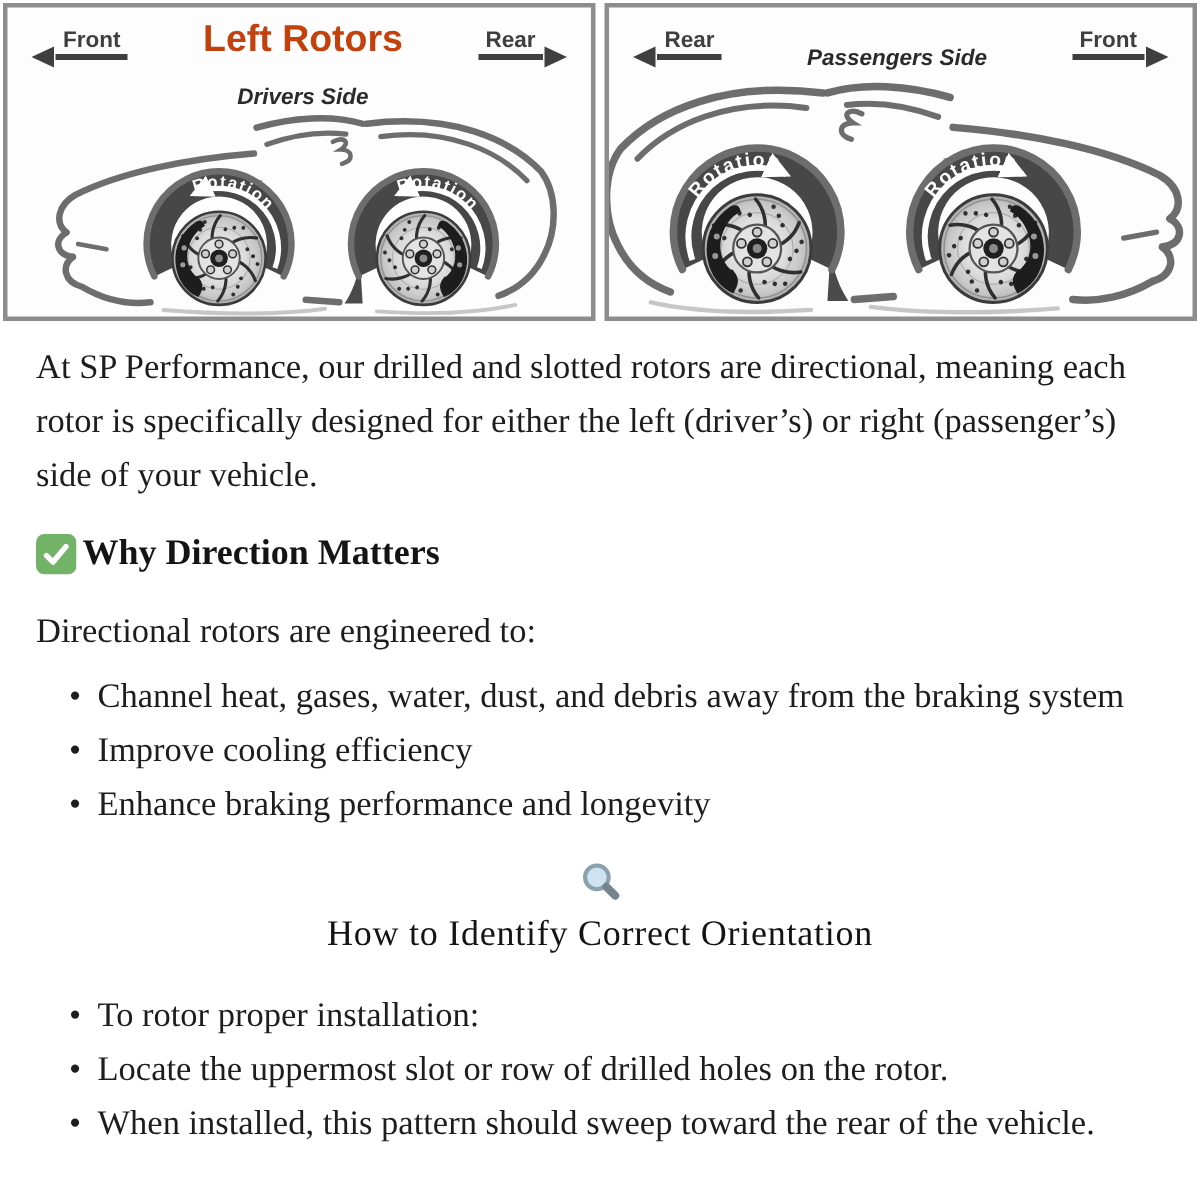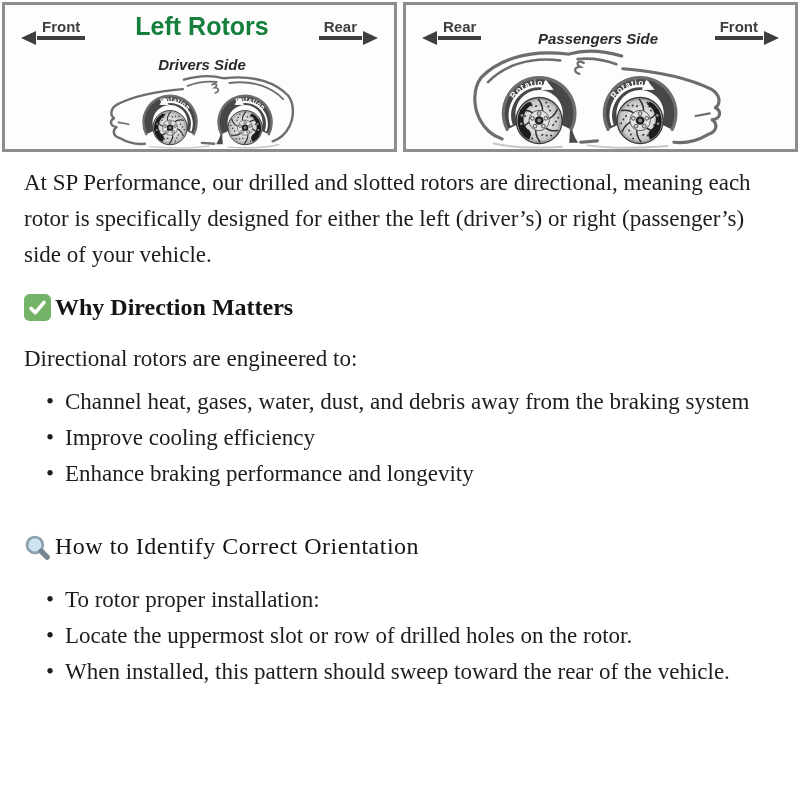--- a/index.html
+++ b/index.html
@@ -6,29 +6,29 @@
   html,body { background:#fff; }
   body {
     width: 800px; height: 800px; overflow: hidden;
     font-family: "Liberation Serif", "DejaVu Serif", serif;
     color: #1d1d1d;
   }
 
   
   .diagram { display:flex; gap:6px; padding:2px 2px 0 2px; }
   .panel {
-    flex:1; height:150px; border:3px solid #8d8d8d; background:#fdfdfd;
+    flex:1; height:212px; border:3px solid #8d8d8d; background:#fdfdfd;
     display:flex; flex-direction:column; overflow:hidden; position:relative;
   }
   .panel-header {
     display:flex; justify-content:space-between; align-items:flex-start;
     padding:8px 14px 0 14px; font-family:"Liberation Sans","DejaVu Sans",sans-serif;
   }
   .panel-titles { flex:1; text-align:center; line-height:1.05; }
-  .panel-title { font-size:25px; font-weight:bold; color:#15803d; }
+  .panel-title { font-size:25px; font-weight:bold; color:#c2410c; }
   .panel-subtitle { font-size:15px; font-weight:bold; font-style:italic; color:#2a2a2a; margin-top:18px; }
   .dir-label {
     position:relative; margin-top:5px;
     font-size:15px; font-weight:bold; color:#3f3f3f;
     border-bottom:4px solid #3f3f3f; padding:0 5px 1px 5px;
   }
   .dl-left  { margin-left:18px; }
   .dl-right { margin-right:18px; }
   .ah { position:absolute; bottom:-9px; width:0; height:0;
         border-top:7px solid transparent; border-bottom:7px solid transparent; }
@@ -38,21 +38,21 @@
   .rot { fill:#fff; font-family:"Liberation Sans","DejaVu Sans",sans-serif;
          font-size:13px; font-weight:bold; letter-spacing:1.2px; }
 
   
   .article { padding:13px 24px 6px 24px; font-size:23px; line-height:1.565; }
   .article p { margin:0; }
   h2 {
     display:flex; align-items:center; gap:4px;
     font-size:24px; font-weight:bold; margin:16px 0 14px 0; color:#141414;
   }
-  h2.h2-regular { font-weight:normal; letter-spacing:0.5px; margin:36px 0 16px 0; }
+  h2.h2-regular { font-weight:normal; letter-spacing:0.5px; margin:20px 0 16px 0;flex-direction:column; }
   .emoji { display:inline-flex; width:27px; height:27px; flex:none; }
   .emoji svg { width:100%; height:100%; }
   ul { list-style:none; margin:8px 0 0 0; padding-left:22px; }
   li { position:relative; padding-left:19px; }
   li::before { content:"\2022"; position:absolute; left:0; top:0; }
 </style>
 </head>
 <body>
 
 <div class="diagram">

